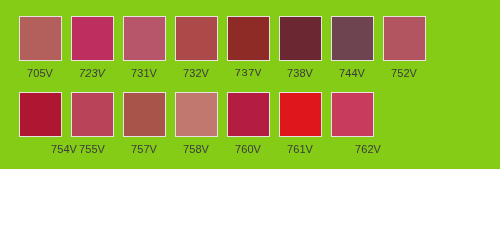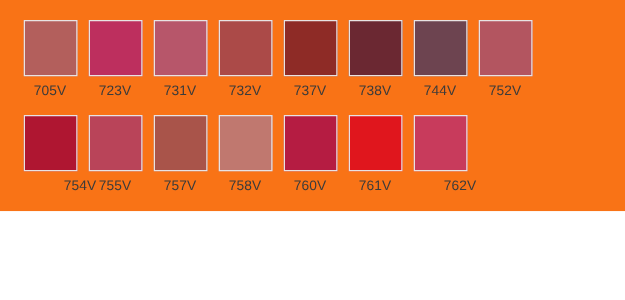--- a/index.html
+++ b/index.html
@@ -13,21 +13,21 @@
     background: #ffffff;
     font-family: "Liberation Sans", sans-serif;
     overflow: hidden;
   }
   .chart {
     position: relative;
     width: 500px;
     height: 169px;
     box-sizing: border-box;
     padding: 16px 0 0 0;
-    background: #f97316;
+    background: #84cc16;
   }
   .swatch-row {
     display: flex;
     flex-direction: row;
     align-items: flex-start;
     padding-left: 14px;
     box-sizing: border-box;
   }
   .swatch-row.row-2 {
     margin-top: 12px;
@@ -59,33 +59,33 @@
 
 <div class="chart">
 
   <div class="swatch-row row-1">
     <div class="swatch-cell">
       <div class="swatch-chip" style="background-color: rgb(179, 95, 92); border-color: rgb(232, 227, 227);"></div>
       <div class="swatch-label" style="color: rgb(59, 59, 59);">705V</div>
     </div>
     <div class="swatch-cell">
       <div class="swatch-chip" style="background-color: rgb(189, 47, 94); border-color: rgb(232, 227, 227);"></div>
-      <div class="swatch-label" style="color: rgb(59, 59, 59);">723V</div>
+      <div class="swatch-label" style="color: rgb(59, 59, 59); font-style: italic;">723V</div>
     </div>
     <div class="swatch-cell">
       <div class="swatch-chip" style="background-color: rgb(183, 86, 106); border-color: rgb(232, 227, 227);"></div>
       <div class="swatch-label" style="color: rgb(59, 59, 59);">731V</div>
     </div>
     <div class="swatch-cell">
       <div class="swatch-chip" style="background-color: rgb(171, 74, 72); border-color: rgb(232, 227, 227);"></div>
       <div class="swatch-label" style="color: rgb(59, 59, 59);">732V</div>
     </div>
     <div class="swatch-cell">
       <div class="swatch-chip" style="background-color: rgb(142, 43, 38); border-color: rgb(232, 227, 227);"></div>
-      <div class="swatch-label" style="color: rgb(59, 59, 59);">737V</div>
+      <div class="swatch-label" style="color: rgb(59, 59, 59); font-family: Liberation Mono, monospace;">737V</div>
     </div>
     <div class="swatch-cell">
       <div class="swatch-chip" style="background-color: rgb(107, 40, 50); border-color: rgb(232, 227, 227);"></div>
       <div class="swatch-label" style="color: rgb(59, 59, 59);">738V</div>
     </div>
     <div class="swatch-cell">
       <div class="swatch-chip" style="background-color: rgb(109, 68, 80); border-color: rgb(232, 227, 227);"></div>
       <div class="swatch-label" style="color: rgb(59, 59, 59);">744V</div>
     </div>
     <div class="swatch-cell">

